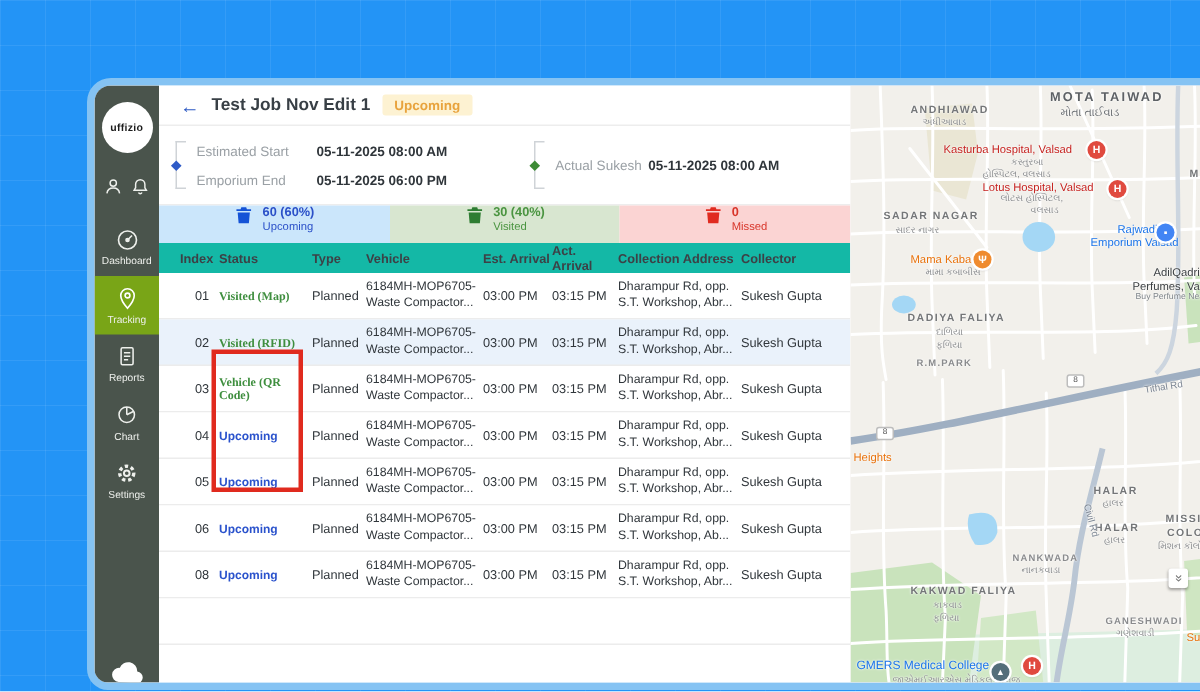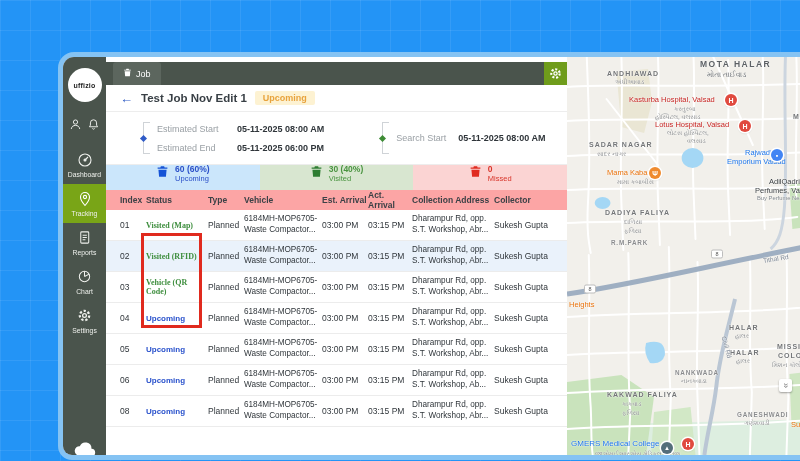--- a/index.html
+++ b/index.html
@@ -31,48 +31,48 @@
   .tabbar { margin-top:5px; height:23px; background:#4a544c; display:flex; align-items:stretch; }
   .tab { margin-left:7px; padding:0 10px; background:#5c665e; color:#fff; font-size:9px;
     display:flex; align-items:center; gap:4px; border-radius:3px 3px 0 0; cursor:pointer; }
   .gearbtn { margin-left:auto; width:23px; height:23px; background:#6f9c1b; border:none; display:flex;
     align-items:center; justify-content:center; cursor:pointer; }
   .titlerow { height:26px; display:flex; align-items:center; padding-left:14px; gap:8px; }
   .back { color:#2d5ac4; font-size:13px; font-weight:bold; cursor:pointer; line-height:1; }
   .jtitle { font-size:11.5px; font-weight:bold; color:#383f45; }
   .badge { background:#fdf2d2; color:#e8a33d; font-size:9px; font-weight:bold; padding:2px 8px; border-radius:2px; }
   .info { height:54px; border-top:1px solid #ededed; border-bottom:1px solid #ededed;
-    display:flex; align-items:center; padding-left:37px; gap:58px; }
+    display:flex; align-items:center; padding-left:11px; gap:58px; }
   .sched { display:flex; align-items:center; gap:7px; }
   .bracket { width:7px; height:32px; border:1px solid #cfd3d7; border-right:none; position:relative; }
   .mk-dia { position:absolute; left:-3px; top:13px; width:5px; height:5px; transform:rotate(45deg); display:block; }
   .mk-dia.blue { background:#2f5bc7; } .mk-dia.green { background:#3d8b35; }
   .srows { display:flex; flex-direction:column; gap:9px; }
   .srow { display:flex; font-size:9px; align-items:center; }
   .slabel { width:80px; color:#9aa0a5; }
   .sched.actual .slabel { width:62px; }
   .sval { font-weight:bold; color:#2f353a; }
   .searchrow { height:25px; border-bottom:1px solid #e8e8e8; display:flex; align-items:center; padding:0 10px; }
   .searchrow input { flex:1; border:none; outline:none; font-size:9px; color:#333; background:transparent; }
   .searchrow input::placeholder { color:#9aa0a5; }
   
   #stats { height:25px; display:flex; }
   .seg { flex:1; display:flex; align-items:flex-start; justify-content:center; gap:6px; }
   .segtxt { display:flex; flex-direction:column; line-height:1.15; }
   .segtxt b { font-size:8.5px; } .segtxt span { font-size:7.5px; }
   
   .table { flex:1; overflow:hidden; }
-  .thead { height:20px; background:#fca5a5; display:grid;
+  .thead { height:20px; background:#14b8a6; display:grid;
     grid-template-columns:40px 62px 36px 78px 46px 44px 82px 1fr; align-items:center;
     font-size:8.5px; font-weight:bold; color:#3c4146; }
   .thead .th:first-child { padding-left:14px; }
   .trow { height:31px; display:grid; grid-template-columns:40px 62px 36px 78px 46px 44px 82px 1fr;
     align-items:center; border-bottom:1px solid #ececec; font-size:8.5px; color:#30363b; background:#fff; cursor:pointer; }
   .trow.hl { background:#eaf2fb; }
-  .trow .c1 { padding-left:14px; }
+  .trow .c1 { padding-left:24px; }
   .status { font-size:8px; font-weight:bold; }
   .status.visited { color:#3e8e3e;font-family:Liberation Serif, serif; } .status.upcoming { color:#2a52cc; }
   .twoline { font-size:8.2px; line-height:1.3; padding-right:4px; }
   .redrect { position:absolute; left:35px; top:176px; width:61px; height:95px;
     border:3px solid #e02a1e; pointer-events:none; z-index:5; }
   
   .map { flex:1; position:relative; background:#f2f0eb; overflow:hidden; }
   .map svg.base { position:absolute; left:0; top:0; width:100%; height:100%; }
   .mlabel { position:absolute; white-space:nowrap; text-shadow:0 0 2px rgba(255,255,255,.95),0 0 1px #fff; line-height:1; }
   .big-locality { font-size:8.5px; font-weight:bold; letter-spacing:1.5px; color:#5d6165; }
@@ -161,67 +161,50 @@
           </div>
         </nav>
       <div class="cloud">
         <svg viewBox="0 0 24 16" width="26" height="18">
             <path fill="#fff" d="M6.5 15a4.3 4.3 0 1 1 .7-8.6A5.6 5.6 0 0 1 18 8.6a3.7 3.7 0 0 1-.7 7.4z"></path>
           </svg>
       </div>
     </aside>
 
     <main class="content">
-      <div class="tabbar">
-        <div class="tab">
-          <span>
-            <svg viewBox="0 0 16 16" width="9" height="9" fill="#fff">
-                <path d="M6 1.5h4l.6 1.5H14v1.6H2V3h3.4L6 1.5z"></path>
-                <path d="M3 5.8h10l-.8 8.7H3.8L3 5.8z"></path>
-              </svg>
-          </span>
-          <span>Job</span>
-        </div>
-        <button class="gearbtn">
-          <svg viewBox="0 0 16 16" width="13" height="13" fill="none" stroke="#fff">
-              <circle cx="8" cy="8" r="5.2" stroke-width="2.6" stroke-dasharray="2.6 2.1"></circle>
-              <circle cx="8" cy="8" r="2" stroke-width="1.6"></circle>
-            </svg>
-        </button>
-      </div>
 
       <div class="titlerow">
         <span class="back">←</span>
         <span class="jtitle">Test Job Nov Edit 1</span>
         <span class="badge">Upcoming</span>
       </div>
 
       <div class="info">
         <div class="sched">
           <div class="bracket">
               <i class="mk-dia blue"></i>
             </div>
           <div class="srows">
             <div class="srow">
                 <span class="slabel">Estimated Start</span>
                 <span class="sval">05-11-2025 08:00 AM</span>
               </div>
             <div class="srow">
-                <span class="slabel">Estimated End</span>
+                <span class="slabel">Emporium End</span>
                 <span class="sval">05-11-2025 06:00 PM</span>
               </div>
           </div>
         </div>
         <div class="sched actual">
           <div class="bracket">
               <i class="mk-dia green"></i>
             </div>
           <div class="srows">
             <div class="srow">
-                <span class="slabel">Search Start</span>
+                <span class="slabel">Actual Sukesh</span>
                 <span class="sval">05-11-2025 08:00 AM</span>
               </div>
           </div>
         </div>
       </div>
 
 
       <div id="stats">
           <div class="seg" style="background: rgb(203, 230, 251);">
             <span style="fill:#1553d6;display:inline-flex">
@@ -387,21 +370,21 @@
         <path d="M221,0 C219,50 223,105 220,150 C218,175 214,185 206,192" stroke="#ccd5df" stroke-width="3" fill="none"></path>
         <path d="M170,242 C162,275 154,300 151,330 C148,355 142,375 139,398" stroke="#bac6d4" stroke-width="4" fill="none"></path>
         <path d="M0,237 C70,227 150,207 261,186" stroke="#9fafc2" stroke-width="5" fill="none"></path>
         <ellipse cx="127" cy="101" rx="11" ry="10" fill="#a4d7f5"></ellipse>
         <ellipse cx="36" cy="146" rx="8" ry="6" fill="#a4d7f5"></ellipse>
         <path d="M80,286 Q100,281 99,298 Q96,308 84,306 Q77,296 80,286 Z" fill="#a4d7f5"></path>
       </svg>
       <div id="map-labels">
           <div class="mlabel locality" style="left: 40px; top: 13px;">ANDHIAWAD</div>
           <div class="mlabel gujarati" style="left: 48px; top: 22px;">અંધીઆવાડ</div>
-          <div class="mlabel big-locality" style="left: 133px; top: 3px;">MOTA HALAR</div>
+          <div class="mlabel big-locality" style="left: 133px; top: 3px;">MOTA TAIWAD</div>
           <div class="mlabel gujarati-big" style="left: 140px; top: 14px;">મોતા તાઈવાડ</div>
           <div class="mlabel poi-red" style="left: 62px; top: 39px;">Kasturba Hospital, Valsad</div>
           <div class="mlabel gujarati" style="left: 107px; top: 49px;">કસ્તુરબા</div>
           <div class="mlabel gujarati" style="left: 88px; top: 57px;">હોસ્પિટલ, વલસાડ</div>
           <div class="mlabel poi-red" style="left: 88px; top: 64px;">Lotus Hospital, Valsad</div>
           <div class="mlabel gujarati" style="left: 100px; top: 73px;">લોટસ હોસ્પિટલ,</div>
           <div class="mlabel gujarati" style="left: 120px; top: 81px;">વલસાડ</div>
           <div class="mlabel locality" style="left: 226px; top: 56px;">MADH</div>
           <div class="mlabel locality" style="left: 22px; top: 84px;">SADAR NAGAR</div>
           <div class="mlabel gujarati" style="left: 30px; top: 94px;">સાદર નાગર</div>

